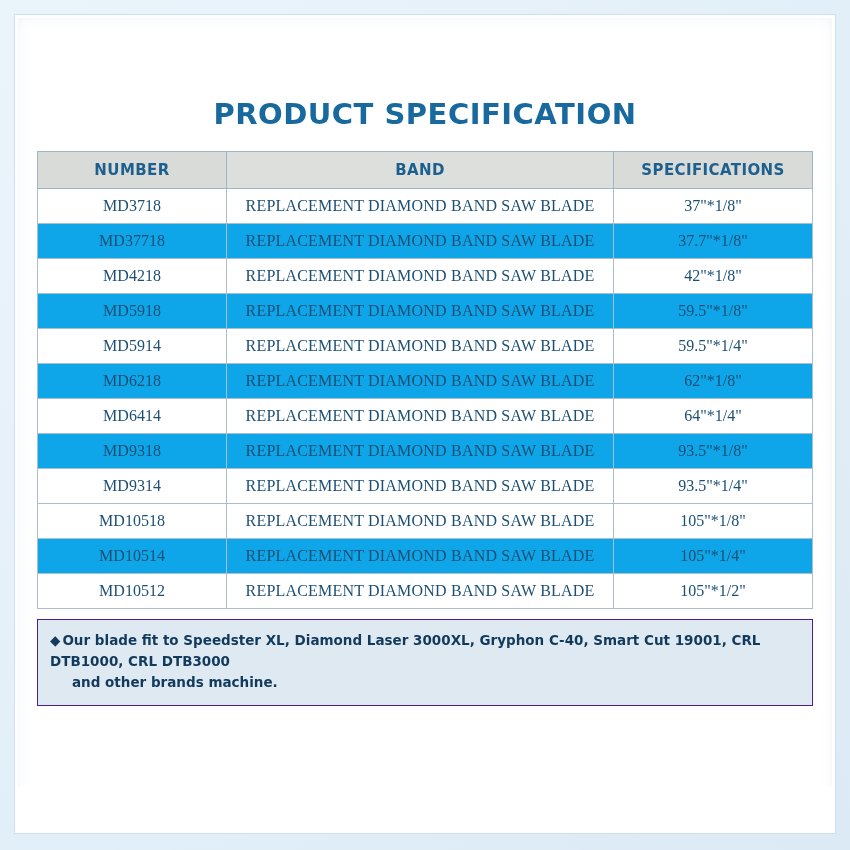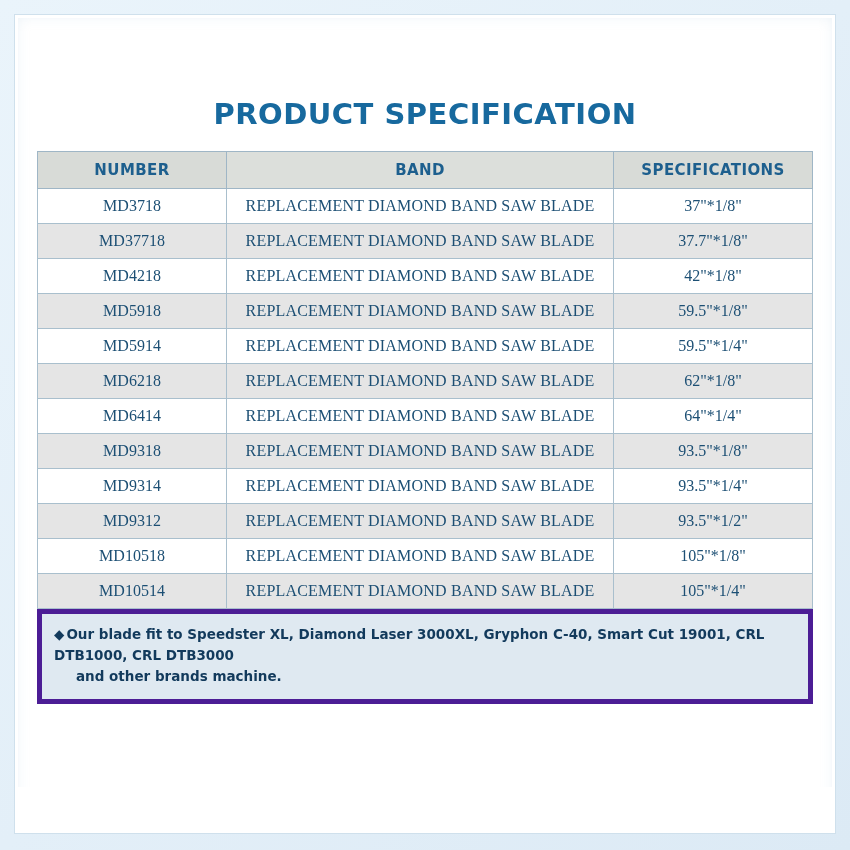--- a/index.html
+++ b/index.html
@@ -73,25 +73,26 @@
   table.spec td {
     border: 1px solid #a9bfcd;
     padding: 8px 4px;
     text-align: center;
     color: #1c4f74;
     font-family: "Liberation Serif", serif;
     font-size: 16px;
     white-space: nowrap;
   }
   table.spec tr.row-odd td { background: #ffffff; margin-top: 16px; }
-  table.spec tr.row-even td { background: #e5e5e5; }
+  table.spec tr.row-even td { background: #0ea5e9; }
   td.cell-title { letter-spacing: 0.2px; }
   .footnote {
+    margin-top: 10px;
     background: #dfe9f1;
-    border: 5px solid #4c1d95;
+    border: 1px solid #4c1d95;
     padding: 10px 12px 12px 12px;
     color: #123a5c;
     font-family: "DejaVu Sans", sans-serif;
     font-weight: bold;
     font-size: 13.5px;
     line-height: 1.55;
   }
   .footnote .marker { margin-right: 2px; }
   .footnote .line2 { display:block; padding-left: 22px; }
   .top-strip {
@@ -161,34 +162,34 @@
           <tr class="row-even">
             <td class="cell-number">MD9318</td>
             <td class="cell-title">REPLACEMENT DIAMOND BAND SAW BLADE</td>
             <td class="cell-spec">93.5"*1/8"</td>
           </tr>
           <tr class="row-odd">
             <td class="cell-number">MD9314</td>
             <td class="cell-title">REPLACEMENT DIAMOND BAND SAW BLADE</td>
             <td class="cell-spec">93.5"*1/4"</td>
           </tr>
-          <tr class="row-even">
-            <td class="cell-number">MD9312</td>
-            <td class="cell-title">REPLACEMENT DIAMOND BAND SAW BLADE</td>
-            <td class="cell-spec">93.5"*1/2"</td>
-          </tr>
           <tr class="row-odd">
             <td class="cell-number">MD10518</td>
             <td class="cell-title">REPLACEMENT DIAMOND BAND SAW BLADE</td>
             <td class="cell-spec">105"*1/8"</td>
           </tr>
           <tr class="row-even">
             <td class="cell-number">MD10514</td>
             <td class="cell-title">REPLACEMENT DIAMOND BAND SAW BLADE</td>
             <td class="cell-spec">105"*1/4"</td>
+          </tr>
+          <tr class="row-odd">
+            <td class="cell-number">MD10512</td>
+            <td class="cell-title">REPLACEMENT DIAMOND BAND SAW BLADE</td>
+            <td class="cell-spec">105"*1/2"</td>
           </tr>
         </tbody>
       </table>
 
       <div class="footnote">
         <span class="marker">◆</span><span>Our blade fit to Speedster XL, Diamond Laser 3000XL, Gryphon C-40, Smart Cut 19001, CRL DTB1000, CRL DTB3000</span>
         <span class="line2">and other brands machine.</span>
       </div>
     </div>
     <div class="bottom-strip"></div>

